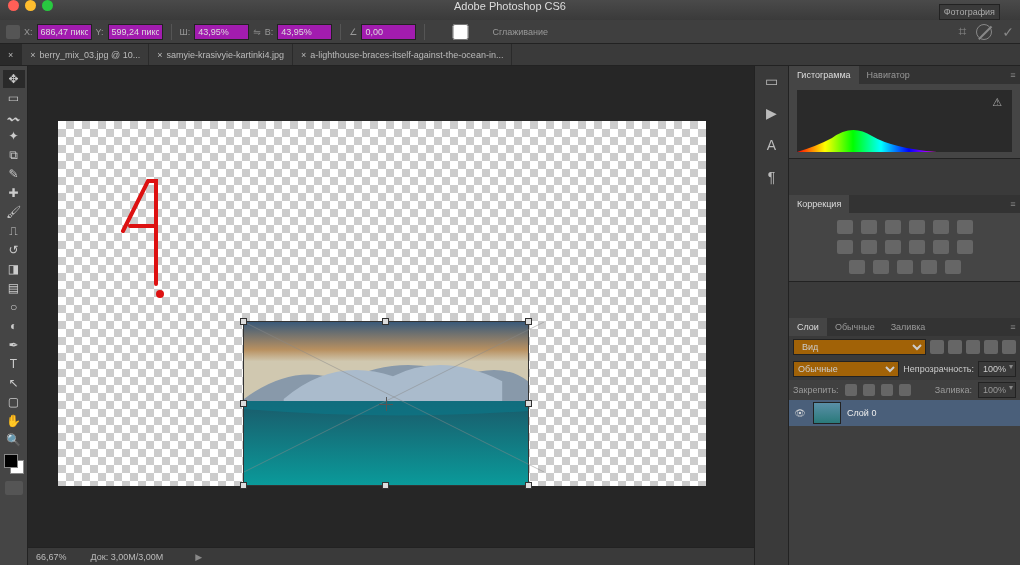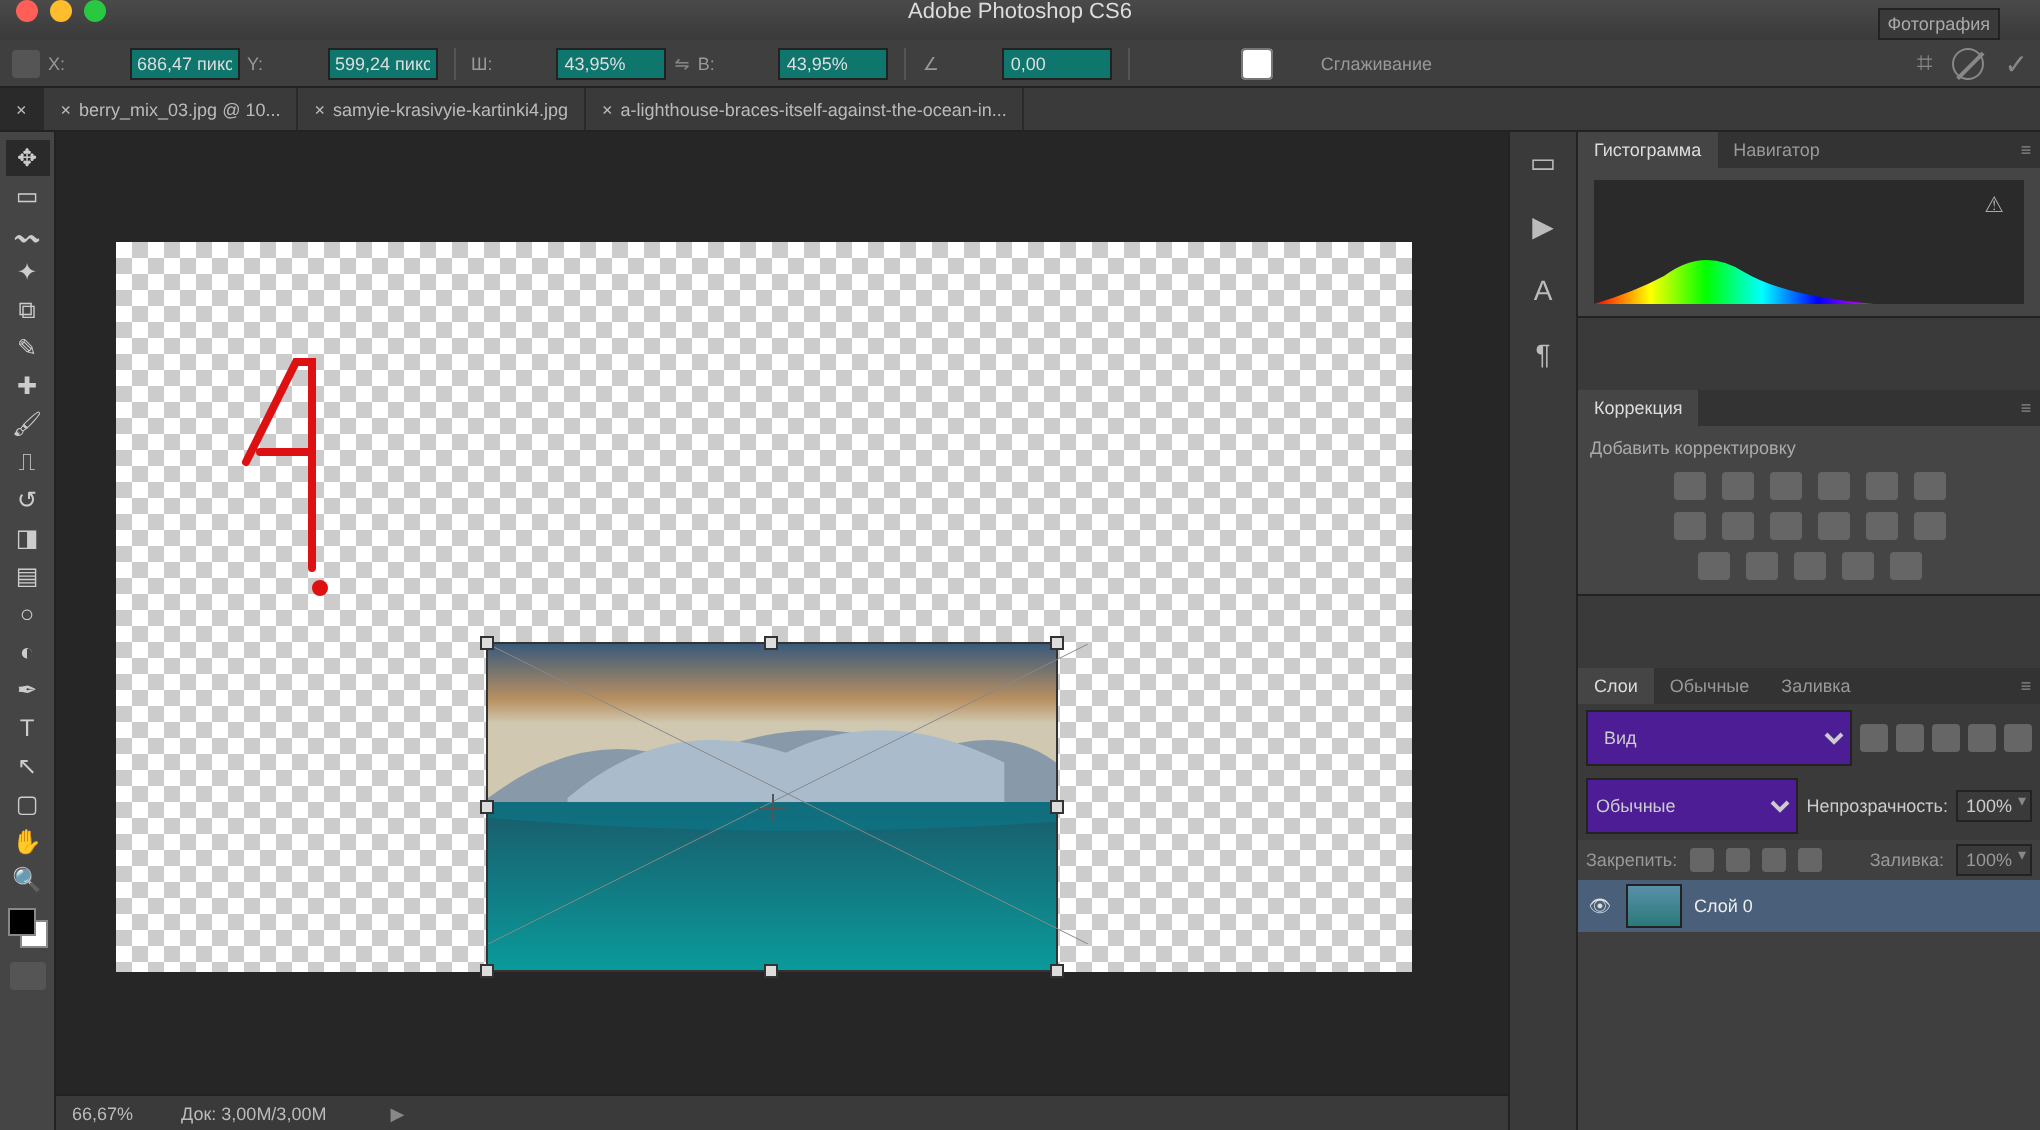--- a/index.html
+++ b/index.html
@@ -8,21 +8,21 @@
 
 .titlebar { height: 20px; background: linear-gradient(#4a4a4a,#3a3a3a); display: flex; align-items: flex-start; position: relative; }
 .traffic { display: flex; gap: 6px; margin-left: 8px; }
 .traffic span { width: 11px; height: 11px; border-radius: 50%; display: block; }
 .tl-close { background: #ff5f57; } .tl-min { background: #ffbd2e; } .tl-max { background: #28c940; }
 .app-title { position: absolute; left: 0; right: 0; text-align: center; color: #ddd; font-size: 11px; }
 
 
 .optbar { height: 24px; background: #3f3f3f; border-bottom: 1px solid #222; display: flex; align-items: center; padding: 0 6px; font-size: 9px; color: #bbb; gap: 4px; }
 .optbar .lbl { color: #999; }
-.optbar input { background: #0f766e; border: 1px solid #222; color: #ddd; width: 55px; height: 16px; font-size: 9px; padding: 0 3px; margin-left: 28px; }
+.optbar input { background: #a21caf; border: 1px solid #222; color: #ddd; width: 55px; height: 16px; font-size: 9px; padding: 0 3px; }
 .optbar .sep { width: 1px; height: 16px; background: #555; margin: 0 4px; }
 .optbar .ico { width: 14px; height: 14px; background: #555; border-radius: 2px; }
 .opt-right { margin-left: auto; display: flex; gap: 10px; align-items: center; color: #888; }
 .circ { width: 16px; height: 16px; border: 1.5px solid #888; border-radius: 50%; position: relative; }
 .circ::after { content: ""; position: absolute; width: 18px; height: 1.5px; background: #888; top: 7px; left: -1px; transform: rotate(-45deg); }
 .check { font-size: 14px; }
 
 
 .doctabs { height: 22px; background: #3a3a3a; display: flex; align-items: center; border-bottom: 1px solid #222; font-size: 9px; }
 .doctab { padding: 0 8px; height: 100%; display: flex; align-items: center; gap: 4px; color: #bbb; cursor: pointer; border-right: 1px solid #2a2a2a; }
@@ -80,21 +80,21 @@
 .histo { height: 62px; background: #2a2a2a; position: relative; margin: 2px; }
 .histo .warn { position: absolute; top: 6px; right: 10px; color: #aaa; font-size: 11px; }
 .histo svg { position: absolute; bottom: 0; left: 0; width: 140px; height: 44px; }
 
 
 .adjrow { display: flex; justify-content: center; gap: 8px; padding: 3px 0; }
 .adjrow span { width: 16px; height: 14px; background: #666; border-radius: 2px; }
 
 
 .layerctrl { display: flex; align-items: center; gap: 4px; padding: 3px 4px; }
-.layerctrl select, .layerctrl input { background: #4c1d95; border: 1px solid #222; color: #ccc; font-size: 9px; height: 28px; }
+.layerctrl select, .layerctrl input { background: #a16207; border: 1px solid #222; color: #ccc; font-size: 9px; height: 16px; }
 .layerctrl .sel { flex: 1; }
 .numbox { width: 38px; text-align: right; padding-right: 12px; position: relative; }
 .numbox::after { content: "▾"; position: absolute; right: 2px; top: 0; color: #888; font-size: 8px; }
 .lockrow { display: flex; align-items: center; gap: 6px; padding: 2px 4px; background: #404040; color:#999; }
 .lockrow .ic { width:12px; height:12px; background:#666; border-radius:2px; }
 .layerlist { height: 238px; background: #3f3f3f; overflow:auto; }
 .layer { display: flex; align-items: center; height: 26px; background: #4a5f7a; padding: 0 4px; gap: 6px; }
 .eye { width: 14px; text-align:center; color:#ddd; }
 .thumb { width: 28px; height: 22px; background: #6ab; border: 1px solid #222; background-image: linear-gradient(#5a8fa8,#2a7a7a); }
 .layer .name { color: #eee; }
@@ -272,21 +272,20 @@
         </div>
       </div>
     </div>
 
     <div class="panel">
       <div class="ptabs">
         <div class="ptab on">Коррекция</div>
         <div class="pgrip">≡</div>
       </div>
       <div class="pbody">
-        <div style="color:#aaa;padding:2px 0 4px">Добавить корректировку</div>
         <div class="adjrow">
             <span></span>
             <span></span>
             <span></span>
             <span></span>
             <span></span>
             <span></span>
           </div>
         <div class="adjrow">
             <span></span>

